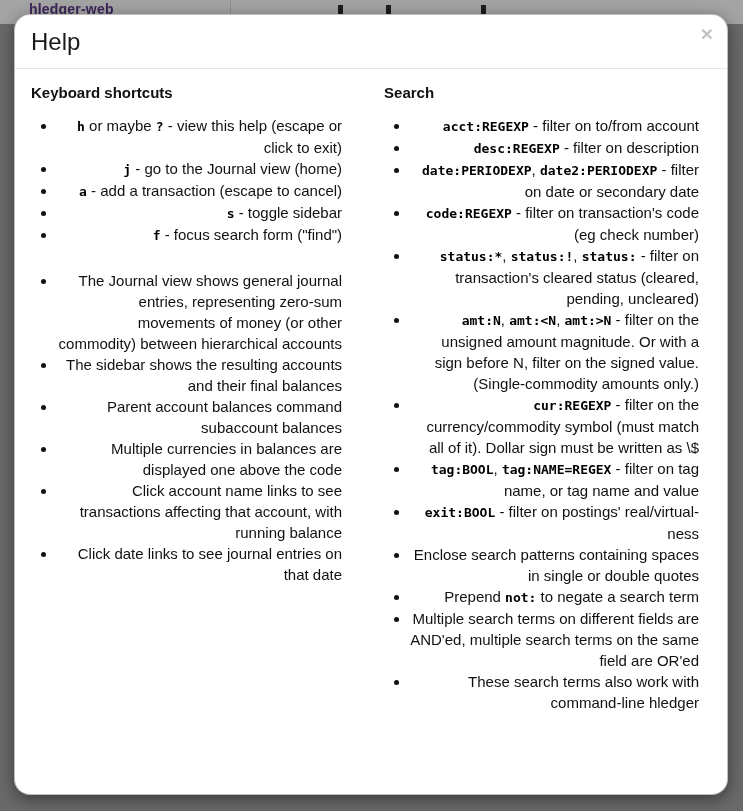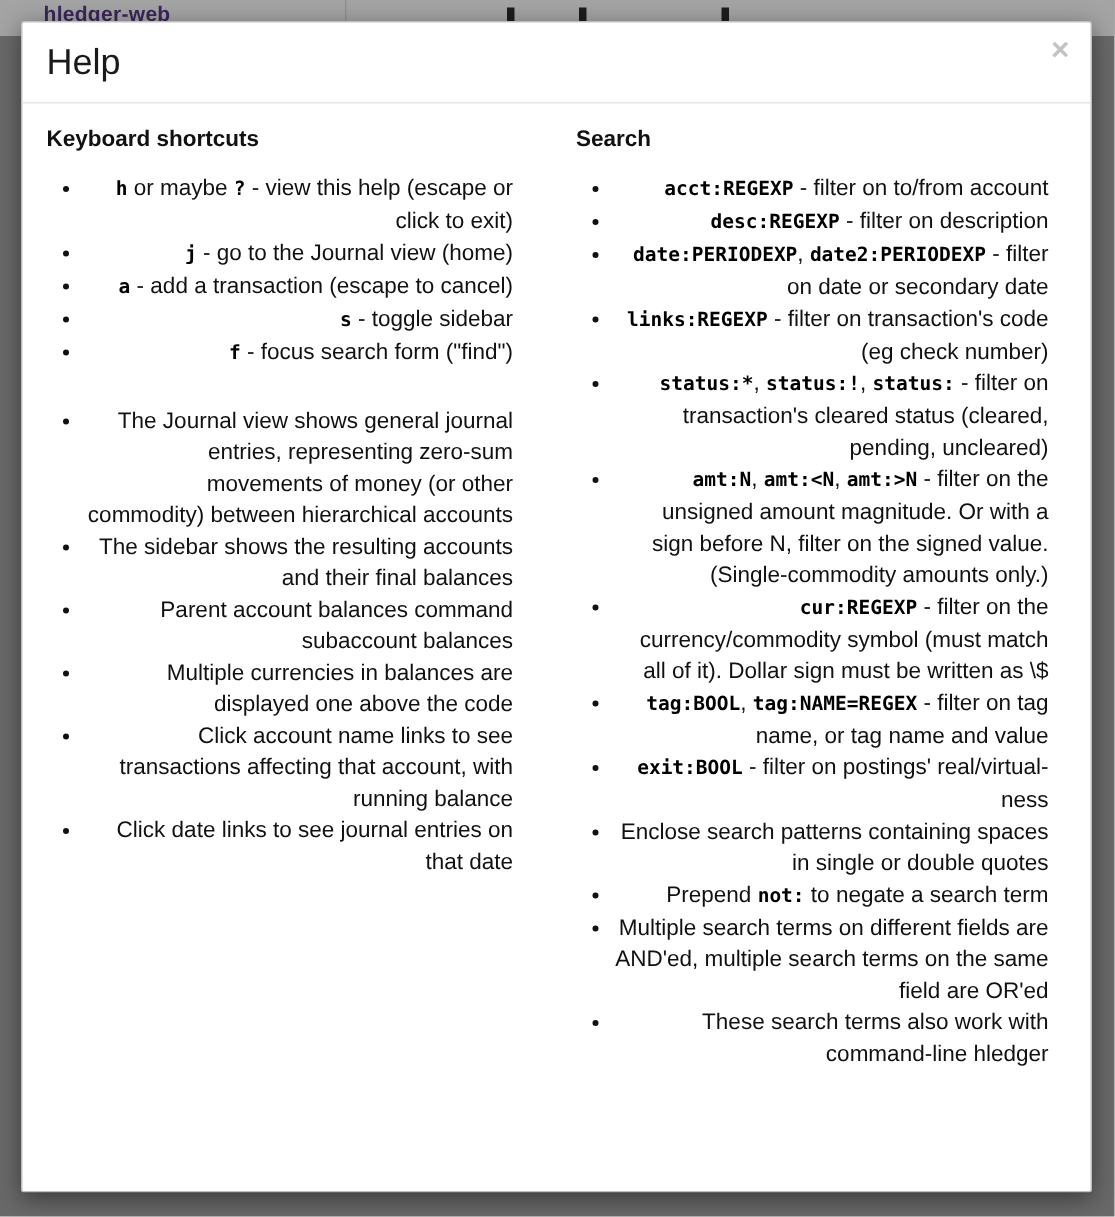--- a/index.html
+++ b/index.html
@@ -31,21 +31,21 @@
   .bg-frag.f1 { left: 338px; }
   .bg-frag.f2 { left: 386px; }
   .bg-frag.f3 { left: 481px; }
 
   
   .modal {
     position: absolute; left: 14px; top: 14px;
     width: 714px; height: 781px;
     background: #ffffff;
     border: 1px solid rgba(0,0,0,0.25);
-    border-radius: 2px;
+    border-radius: 16px;
     box-shadow: 0 4px 16px rgba(0,0,0,0.45);
   }
   .modal-header {
     position: relative;
     padding: 12px 16px 11px;
     border-bottom: 1px solid #e5e5e5;
   }
   .modal-title {
     font-size: 24px; font-weight: 400; color: #1a1a1a; line-height: 30px;
   }
@@ -123,21 +123,21 @@
           </ul>
         </div>
       </div>
     <div class="col col-right">
         <div class="section">
           <h4>Search</h4>
           <ul>
             <li><code>acct:REGEXP</code> - filter on to/from account</li>
             <li><code>desc:REGEXP</code> - filter on description</li>
             <li><code>date:PERIODEXP</code>, <code>date2:PERIODEXP</code> - filter on date or secondary date</li>
-            <li><code>links:REGEXP</code> - filter on transaction's code (eg check number)</li>
+            <li><code>code:REGEXP</code> - filter on transaction's code (eg check number)</li>
             <li><code>status:*</code>, <code>status:!</code>, <code>status:</code> - filter on transaction's cleared status (cleared, pending, uncleared)</li>
             <li><code>amt:N</code>, <code>amt:&lt;N</code>, <code>amt:&gt;N</code> - filter on the unsigned amount magnitude. Or with a sign before N, filter on the signed value. (Single-commodity amounts only.)</li>
             <li><code>cur:REGEXP</code> - filter on the currency/commodity symbol (must match all of it). Dollar sign must be written as \$</li>
             <li><code>tag:BOOL</code>, <code>tag:NAME=REGEX</code> - filter on tag name, or tag name and value</li>
             <li><code>exit:BOOL</code> - filter on postings' real/virtual-ness</li>
             <li>Enclose search patterns containing spaces in single or double quotes</li>
             <li>Prepend <code>not:</code> to negate a search term</li>
             <li>Multiple search terms on different fields are AND'ed, multiple search terms on the same field are OR'ed</li>
             <li>These search terms also work with command-line hledger</li>
           </ul>

